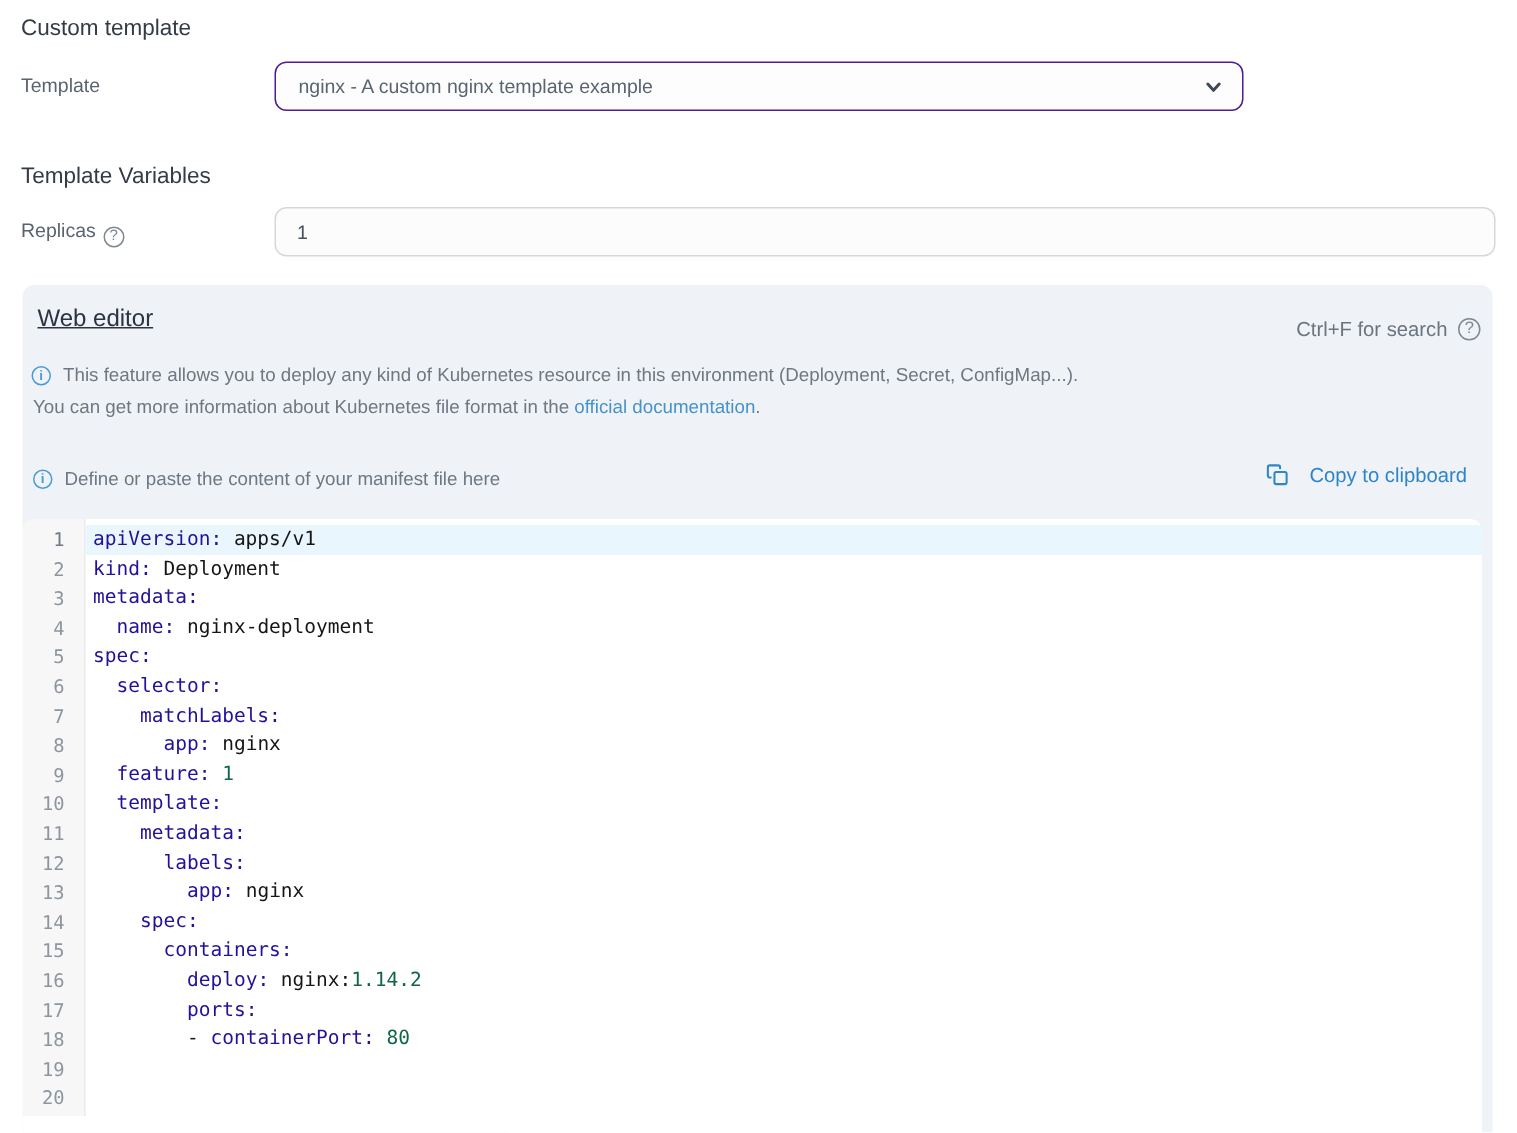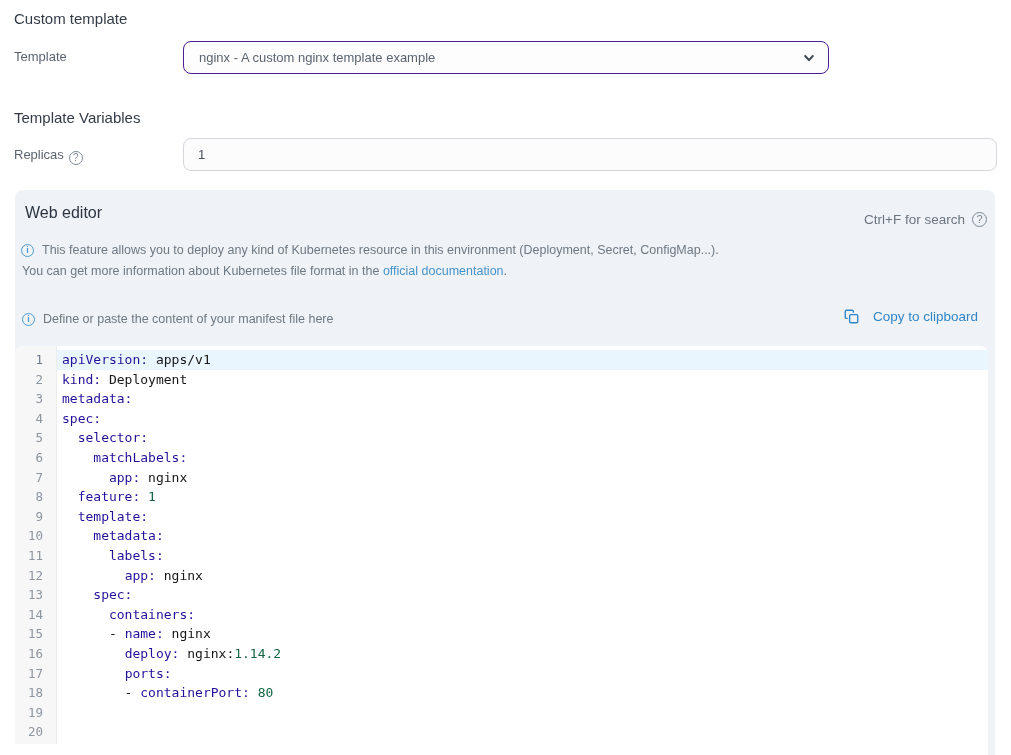--- a/index.html
+++ b/index.html
@@ -147,21 +147,21 @@
 <h2 class="abs section-title" style="left:14px; top:109px;">Template Variables</h2>
 
 <div class="abs" style="left:14px; top:145px;">
   <span class="field-label">Replicas</span><span class="help-circle">?</span>
 </div>
 
 <input class="abs text-input" style="left: 183px; top: 138px;" type="text" value="1">
 
 <div class="abs panel">
 
-  <h3 class="abs panel-title" style="left:10px; top:14px;">Web editor</h3>
+  <h3 class="abs panel-title" style="left:10px; top:14px;text-decoration:underline;">Web editor</h3>
 
   <div class="abs search-hint" style="right:8px; top:22px;">
     <span>Ctrl+F for search</span>
     <span class="help-circle" style="margin-left:0; width:15px; height:15px; font-size:11px;">?</span>
   </div>
 
   <div class="abs muted-line" style="left:6px; top:53px; width:950px;">
     <span class="info-circle">i</span>
     <span>This feature allows you to deploy any kind of Kubernetes resource in this environment (Deployment, Secret, ConfigMap...).</span>
   </div>
@@ -205,32 +205,32 @@
         <div class="ln">16</div>
         <div class="ln">17</div>
         <div class="ln">18</div>
         <div class="ln">19</div>
         <div class="ln">20</div>
       </div>
     <div class="code-col">
         <div class="cl act"><span class="t-k">apiVersion:</span><span class="t-p"> apps/v1</span></div>
         <div class="cl"><span class="t-k">kind:</span><span class="t-p"> Deployment</span></div>
         <div class="cl"><span class="t-k">metadata:</span></div>
+        <div class="cl"><span class="t-p">  </span><span class="t-k">name:</span><span class="t-p"> nginx-deployment</span></div>
         <div class="cl"><span class="t-k">spec:</span></div>
         <div class="cl"><span class="t-p">  </span><span class="t-k">selector:</span></div>
         <div class="cl"><span class="t-p">    </span><span class="t-k">matchLabels:</span></div>
         <div class="cl"><span class="t-p">      </span><span class="t-k">app:</span><span class="t-p"> nginx</span></div>
         <div class="cl"><span class="t-p">  </span><span class="t-k">feature:</span><span class="t-n"> 1</span></div>
         <div class="cl"><span class="t-p">  </span><span class="t-k">template:</span></div>
         <div class="cl"><span class="t-p">    </span><span class="t-k">metadata:</span></div>
         <div class="cl"><span class="t-p">      </span><span class="t-k">labels:</span></div>
         <div class="cl"><span class="t-p">        </span><span class="t-k">app:</span><span class="t-p"> nginx</span></div>
         <div class="cl"><span class="t-p">    </span><span class="t-k">spec:</span></div>
         <div class="cl"><span class="t-p">      </span><span class="t-k">containers:</span></div>
-        <div class="cl"><span class="t-p">      - </span><span class="t-k">name:</span><span class="t-p"> nginx</span></div>
         <div class="cl"><span class="t-p">        </span><span class="t-k">deploy:</span><span class="t-p"> nginx:</span><span class="t-n">1.14.2</span></div>
         <div class="cl"><span class="t-p">        </span><span class="t-k">ports:</span></div>
         <div class="cl"><span class="t-p">        - </span><span class="t-k">containerPort:</span><span class="t-n"> 80</span></div>
         <div class="cl"></div>
       </div>
   </div>
 
 </div>
 
 </body></html>

